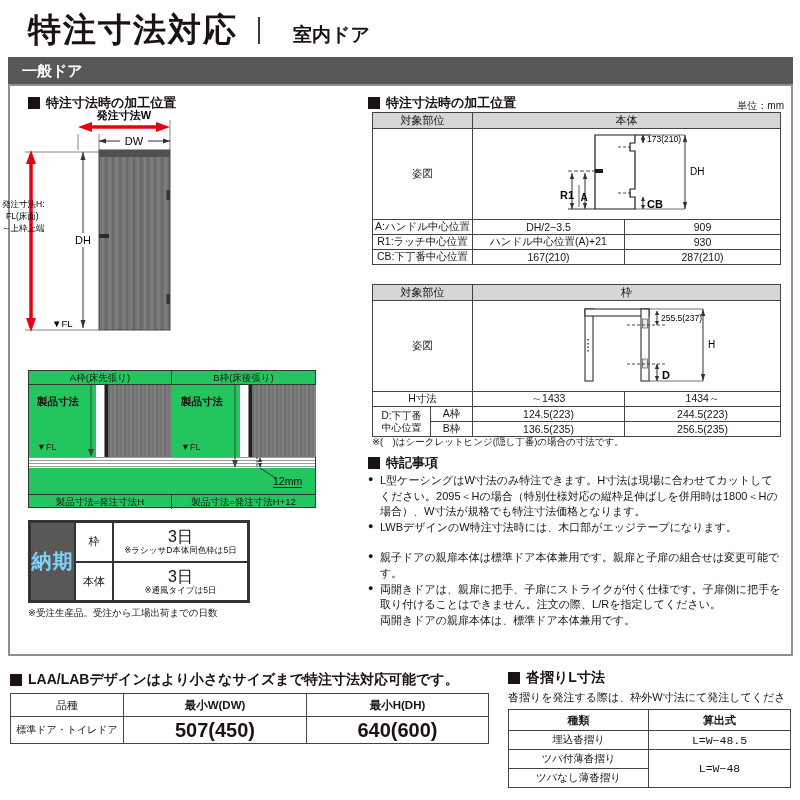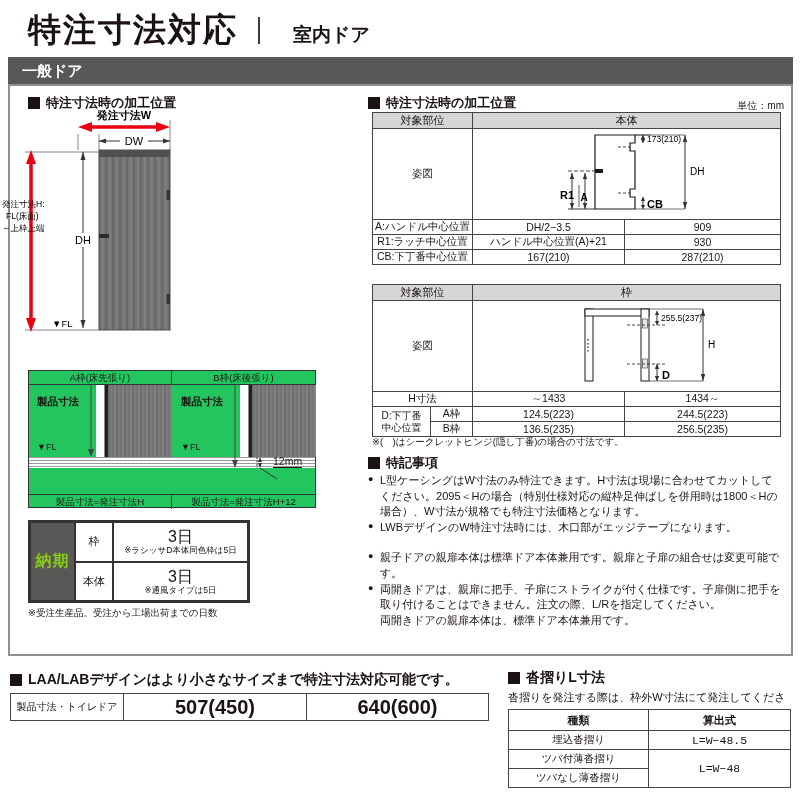--- a/index.html
+++ b/index.html
@@ -37,30 +37,30 @@
                display:flex; font-size:9.5px; line-height:13px; }
   .cmp .hrow span { width:50%; text-align:center; }
   .cmp .jamb { position:absolute; width:10px; background:#fff; border-left:1px solid #888; border-right:1px solid #888; }
   .cmp .dline { position:absolute; width:3px; background:#1f1f1f; }
   .cmp .wood { position:absolute;
         background:repeating-linear-gradient(90deg,#6e6e6e 0 2px,#7b7b7b 2px 4px,#747474 4px 6px,#828282 6px 8px); }
   .cmp .pd { position:absolute; font-size:10.5px; font-weight:bold; }
   .cmp .fl { position:absolute; font-size:9px; }
   .cmp .floor { position:absolute; left:0; top:86px; width:100%; height:11px;
         background:repeating-linear-gradient(#9a9a9a 0 1px,#fff 1px 3px); }
-  .cmp .mm { position:absolute; left:244px; top:84px; font-size:10.5px; border-bottom:1px solid #1a1311; }
+  .cmp .mm { position:absolute; left:244px; top:104px; font-size:10.5px; border-bottom:1px solid #1a1311; }
   .cmp .frow { position:absolute; left:0; top:123px; width:100%; height:15px; border-top:1px solid #333;
                display:flex; font-size:9.5px; line-height:14px; }
   .cmp .frow span { width:50%; text-align:center; }
 
   
   .dlv { left:28px; top:520px; width:222px; height:83px; border:2px solid #333; display:grid;
          grid-template-columns:45px 38px 1fr; grid-template-rows:1fr 1fr; }
   .dlv > div { border:1px solid #333; display:flex; flex-direction:column; align-items:center; justify-content:center; }
-  .dlv .dark { grid-row:1/3; background:#5a5757; color:#84cc16; font-size:16px; font-weight:bold; letter-spacing:1px; }
+  .dlv .dark { grid-row:1/3; background:#5a5757; color:#7dd3fc; font-size:20px; font-weight:bold; letter-spacing:1px; }
   .dlv .part { font-size:11px; }
   .dlv .days { font-size:16px; font-weight:normal; line-height:17px; }
   .dlv .note { font-size:8.5px; line-height:10px; }
 
   
   .notes { left:368px; top:473px; width:416px; font-size:11px; line-height:1.42; }
   .notes-item { position:relative; padding-left:12px; white-space:pre-line; }
   .notes-item::before { content:"●"; position:absolute; left:0; top:0; font-size:9px; }
   .notes-item:nth-child(3) { margin-top:15px; }
 
@@ -345,22 +345,27 @@
   <span class="sq"></span>
   <span>LAA/LABデザインはより小さなサイズまで特注寸法対応可能です。</span>
 </div>
 <table class="abs t-min" style="left:10px;top:693px;">
   <colgroup>
       <col style="width:113px">
       <col style="width:183px">
       <col style="width:182px">
     </colgroup>
   <tbody>
+      <tr>
+    <th style="font-weight:normal;font-size:11px;">品種</th>
+    <th>最小W(DW)</th>
+    <th>最小H(DH)</th>
+  </tr>
   <tr>
-    <td class="kind">製品寸法・トイレドア</td>
+    <td class="kind">標準ドア・トイレドア</td>
     <td class="val">507(450)</td>
     <td class="val">640(600)</td>
   </tr>
 </tbody>
   </table>
 
 <div class="abs sec-h sec-h-lg" style="left:508px;top:669px;">
   <span class="sq"></span>
   <span>沓摺りL寸法</span>
 </div>

